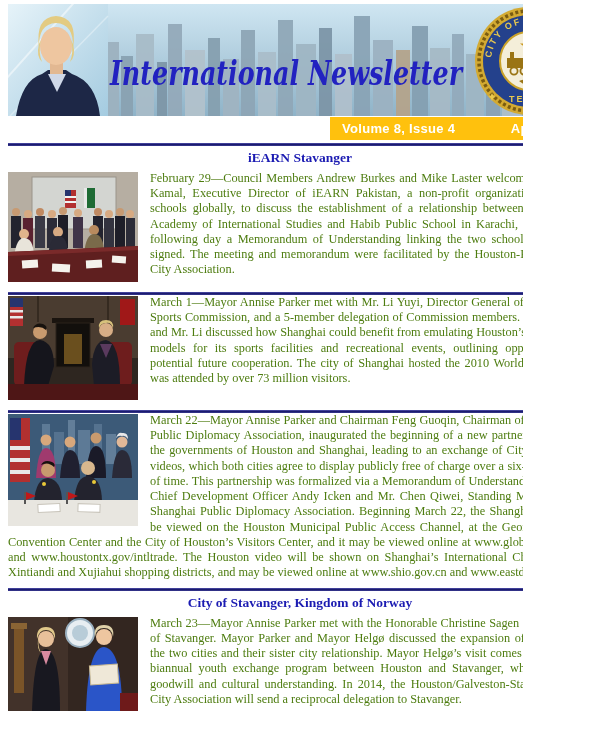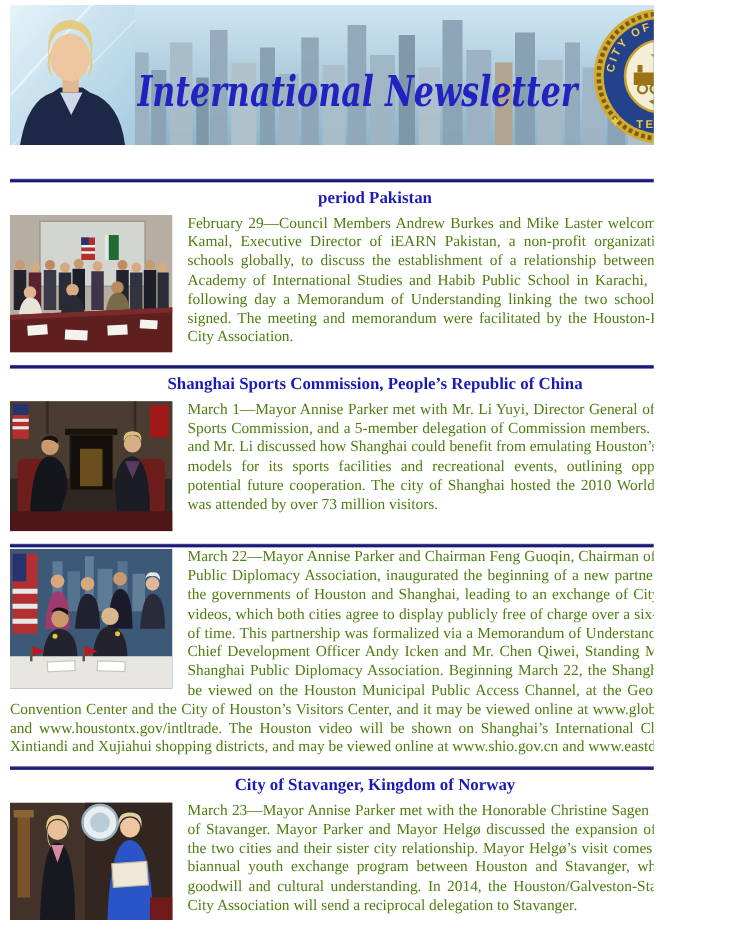--- a/index.html
+++ b/index.html
@@ -101,26 +101,30 @@
           <circle cx="6" cy="10" r="3.6" fill="none" stroke="#9a7414" stroke-width="1.8"></circle>
           <path d="M12 7 L17 11 L12 11 Z"></path>
         </g>
         <path d="M -10 20 Q 0 16 10 20 Q 4 25 -4 24 Z" fill="#9a7414"></path>
         <polygon fill="#e9c94f" points="-37,32 -35.6,35 -33,35.8 -35.6,36.8 -37,40 -38.4,36.8 -41,35.8 -38.4,35"></polygon>
         <polygon fill="#e9c94f" points="37,32 38.4,35 41,35.8 38.4,36.8 37,40 35.6,36.8 33,35.8 35.6,35"></polygon>
       </g>
     </svg>
   </div>
 
+  <div class="volume-bar">
+    <span>Volume 8, Issue 4</span>
+    <span>April 2012</span>
+  </div>
 
   <div class="content">
 
     <section class="story">
       <div class="rule"></div>
-      <h2 class="story-heading">period Pakistan</h2>
+      <h2 class="story-heading">iEARN Stavanger</h2>
       <div class="photo">
         <svg width="130" height="110" viewBox="0 0 130 110">
           <rect width="130" height="110" fill="#b6aea2"></rect>
           <rect x="24" y="5" width="84" height="52" fill="#d3d5d1" stroke="#9a948a"></rect>
           <g>
             <rect x="57" y="18" width="11" height="18" fill="#b23030"></rect>
             <rect x="57" y="18" width="6" height="8" fill="#26346e"></rect>
             <rect x="57" y="24" width="11" height="2" fill="#f2f2f2"></rect>
             <rect x="57" y="29" width="11" height="2" fill="#f2f2f2"></rect>
           </g>
@@ -166,21 +170,20 @@
             <rect x="78" y="88" width="16" height="8" fill="#f4f2ec" transform="rotate(-3 86 92)"></rect>
             <rect x="104" y="84" width="14" height="7" fill="#f4f2ec" transform="rotate(4 111 87)"></rect>
           </g>
         </svg>
       </div>
       <p class="story-text"><span>February 29—Council Members Andrew Burkes and Mike Laster welcomed Ms. Farah Kamal, Executive Director of iEARN Pakistan, a non-profit organization that links schools globally, to discuss the establishment of a relationship between the Houston Academy of International Studies and Habib Public School in Karachi, Pakistan. The following day a Memorandum of Understanding linking the two schools as formally signed. The meeting and memorandum were facilitated by the Houston-Karachi Sister City Association.</span></p>
     </section>
 
     <section class="story">
       <div class="rule"></div>
-      <h2 class="story-heading">Shanghai Sports Commission, People’s Republic of China</h2>
       <div class="photo">
         <svg width="130" height="104" viewBox="0 0 130 104">
           <rect width="130" height="104" fill="#2e2620"></rect>
           <rect width="130" height="62" fill="#4a3c30"></rect>
           <line x1="30" y1="0" x2="30" y2="26" stroke="#352a20" stroke-width="2"></line>
           <line x1="100" y1="0" x2="100" y2="26" stroke="#352a20" stroke-width="2"></line>
           <g>
             <rect x="44" y="22" width="42" height="5" fill="#1a140f"></rect>
             <rect x="48" y="27" width="34" height="44" fill="#120f0c" stroke="#2a221a"></rect>
             <rect x="56" y="38" width="18" height="30" fill="#7a5a22" opacity="0.85"></rect>

